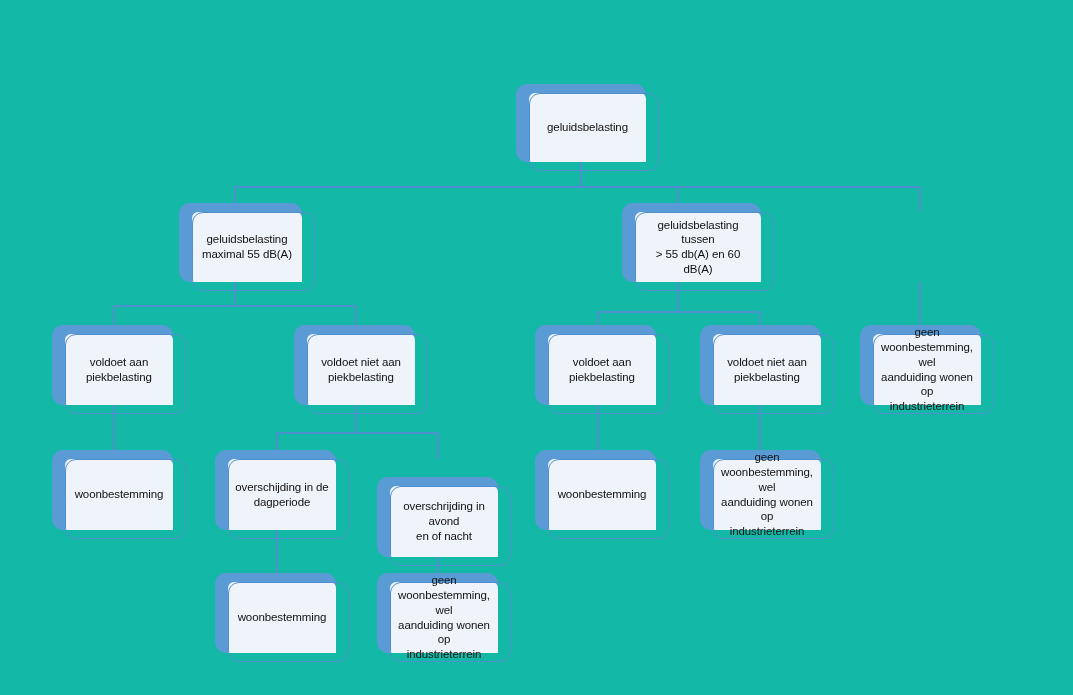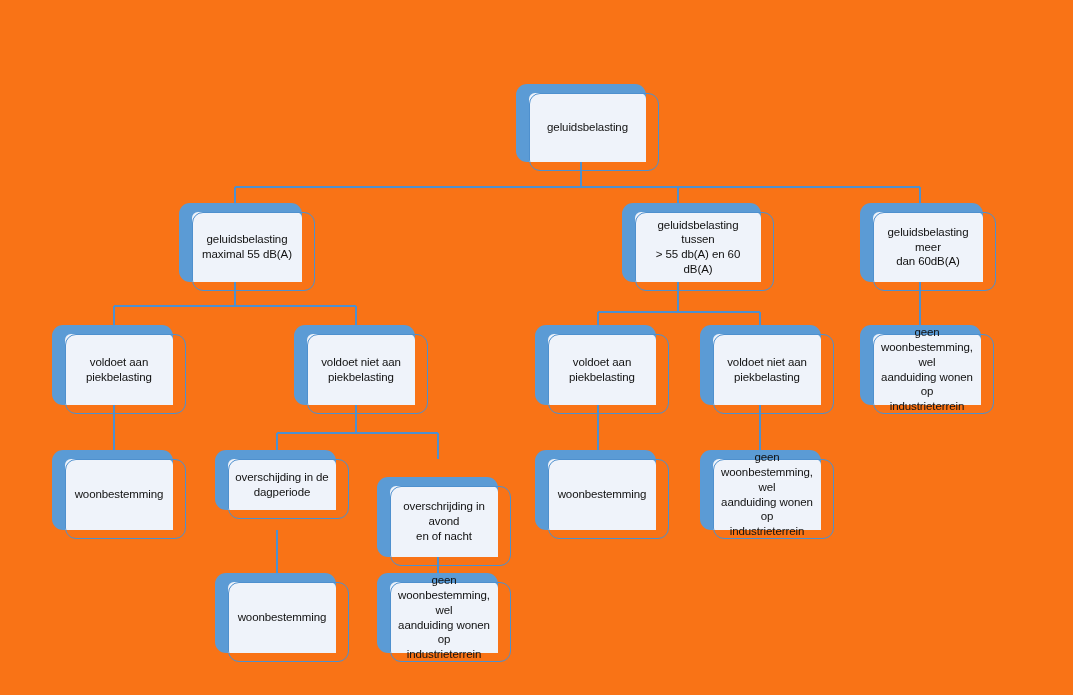--- a/index.html
+++ b/index.html
@@ -9,21 +9,21 @@
   }
   body {
     width: 1073px; height: 695px;
     font-family: "Liberation Sans", sans-serif;
     overflow: hidden;
   }
   #canvas {
     position: relative;
     width: 1073px;
     height: 695px;
-    background: #f97316;
+    background: #14b8a6;
   }
   #connector-layer {
     position: absolute;
     left: 0; top: 0;
     width: 1073px; height: 695px;
     pointer-events: none;
   }
   #node-layer {
     position: absolute;
     left: 0; top: 0;
@@ -117,27 +117,20 @@
         <div class="label">geluidsbelasting
 maximal 55 dB(A)</div>
       </div>
       <div class="node" style="left: 622px; top: 203px; width: 139px; height: 79px;">
         <div class="shadow"></div>
         <div class="fill"></div>
         <div class="front"></div>
         <div class="label">geluidsbelasting tussen
 &gt; 55 db(A)  en 60 dB(A)</div>
       </div>
-      <div class="node" style="left: 860px; top: 203px; width: 123px; height: 79px;">
-        <div class="shadow"></div>
-        <div class="fill"></div>
-        <div class="front"></div>
-        <div class="label">geluidsbelasting meer
-dan 60dB(A)</div>
-      </div>
       <div class="node" style="left: 52px; top: 325px; width: 121px; height: 80px;">
         <div class="shadow"></div>
         <div class="fill"></div>
         <div class="front"></div>
         <div class="label">voldoet aan
 piekbelasting</div>
       </div>
       <div class="node" style="left: 294px; top: 325px; width: 121px; height: 80px;">
         <div class="shadow"></div>
         <div class="fill"></div>
@@ -167,21 +160,21 @@
 woonbestemming, wel
 aanduiding wonen op
 industrieterrein</div>
       </div>
       <div class="node" style="left: 52px; top: 450px; width: 121px; height: 80px;">
         <div class="shadow"></div>
         <div class="fill"></div>
         <div class="front"></div>
         <div class="label">woonbestemming</div>
       </div>
-      <div class="node" style="left: 215px; top: 450px; width: 121px; height: 60px;">
+      <div class="node" style="left: 215px; top: 450px; width: 121px; height: 80px;">
         <div class="shadow"></div>
         <div class="fill"></div>
         <div class="front"></div>
         <div class="label">overschijding in de
 dagperiode</div>
       </div>
       <div class="node" style="left: 377px; top: 450px; width: 121px; height: 80px; margin-top: 27px;">
         <div class="shadow"></div>
         <div class="fill"></div>
         <div class="front"></div>

